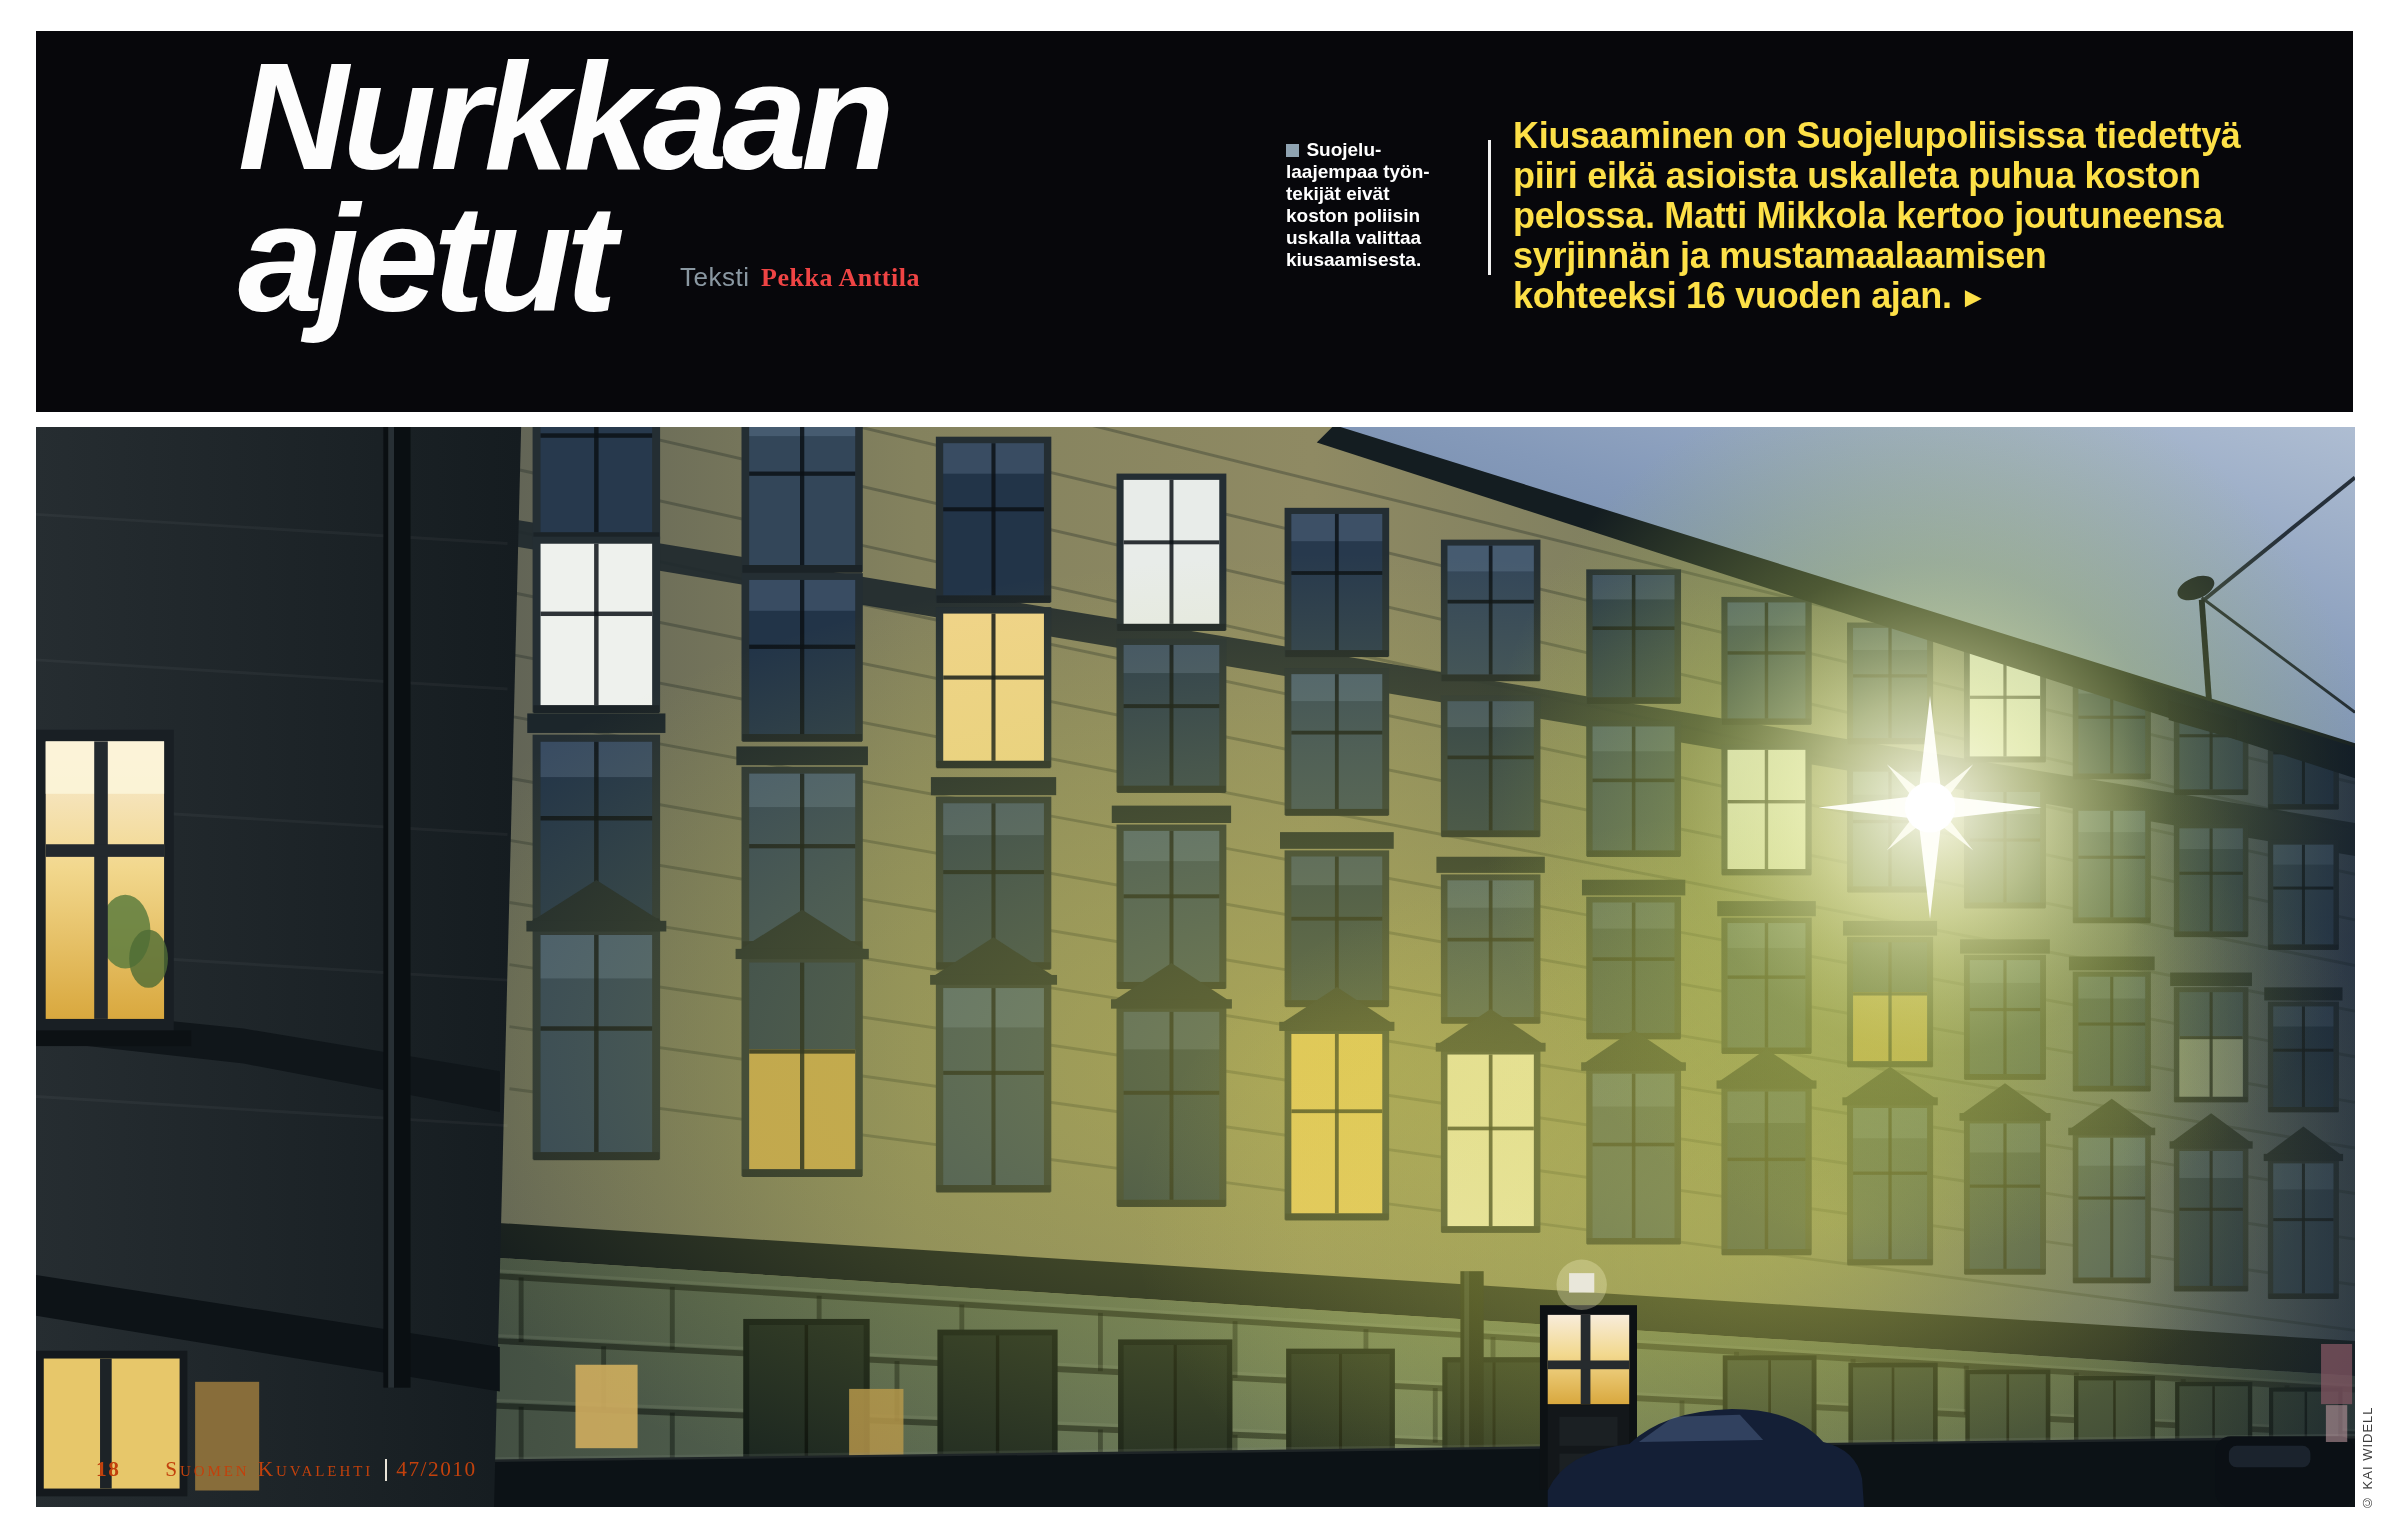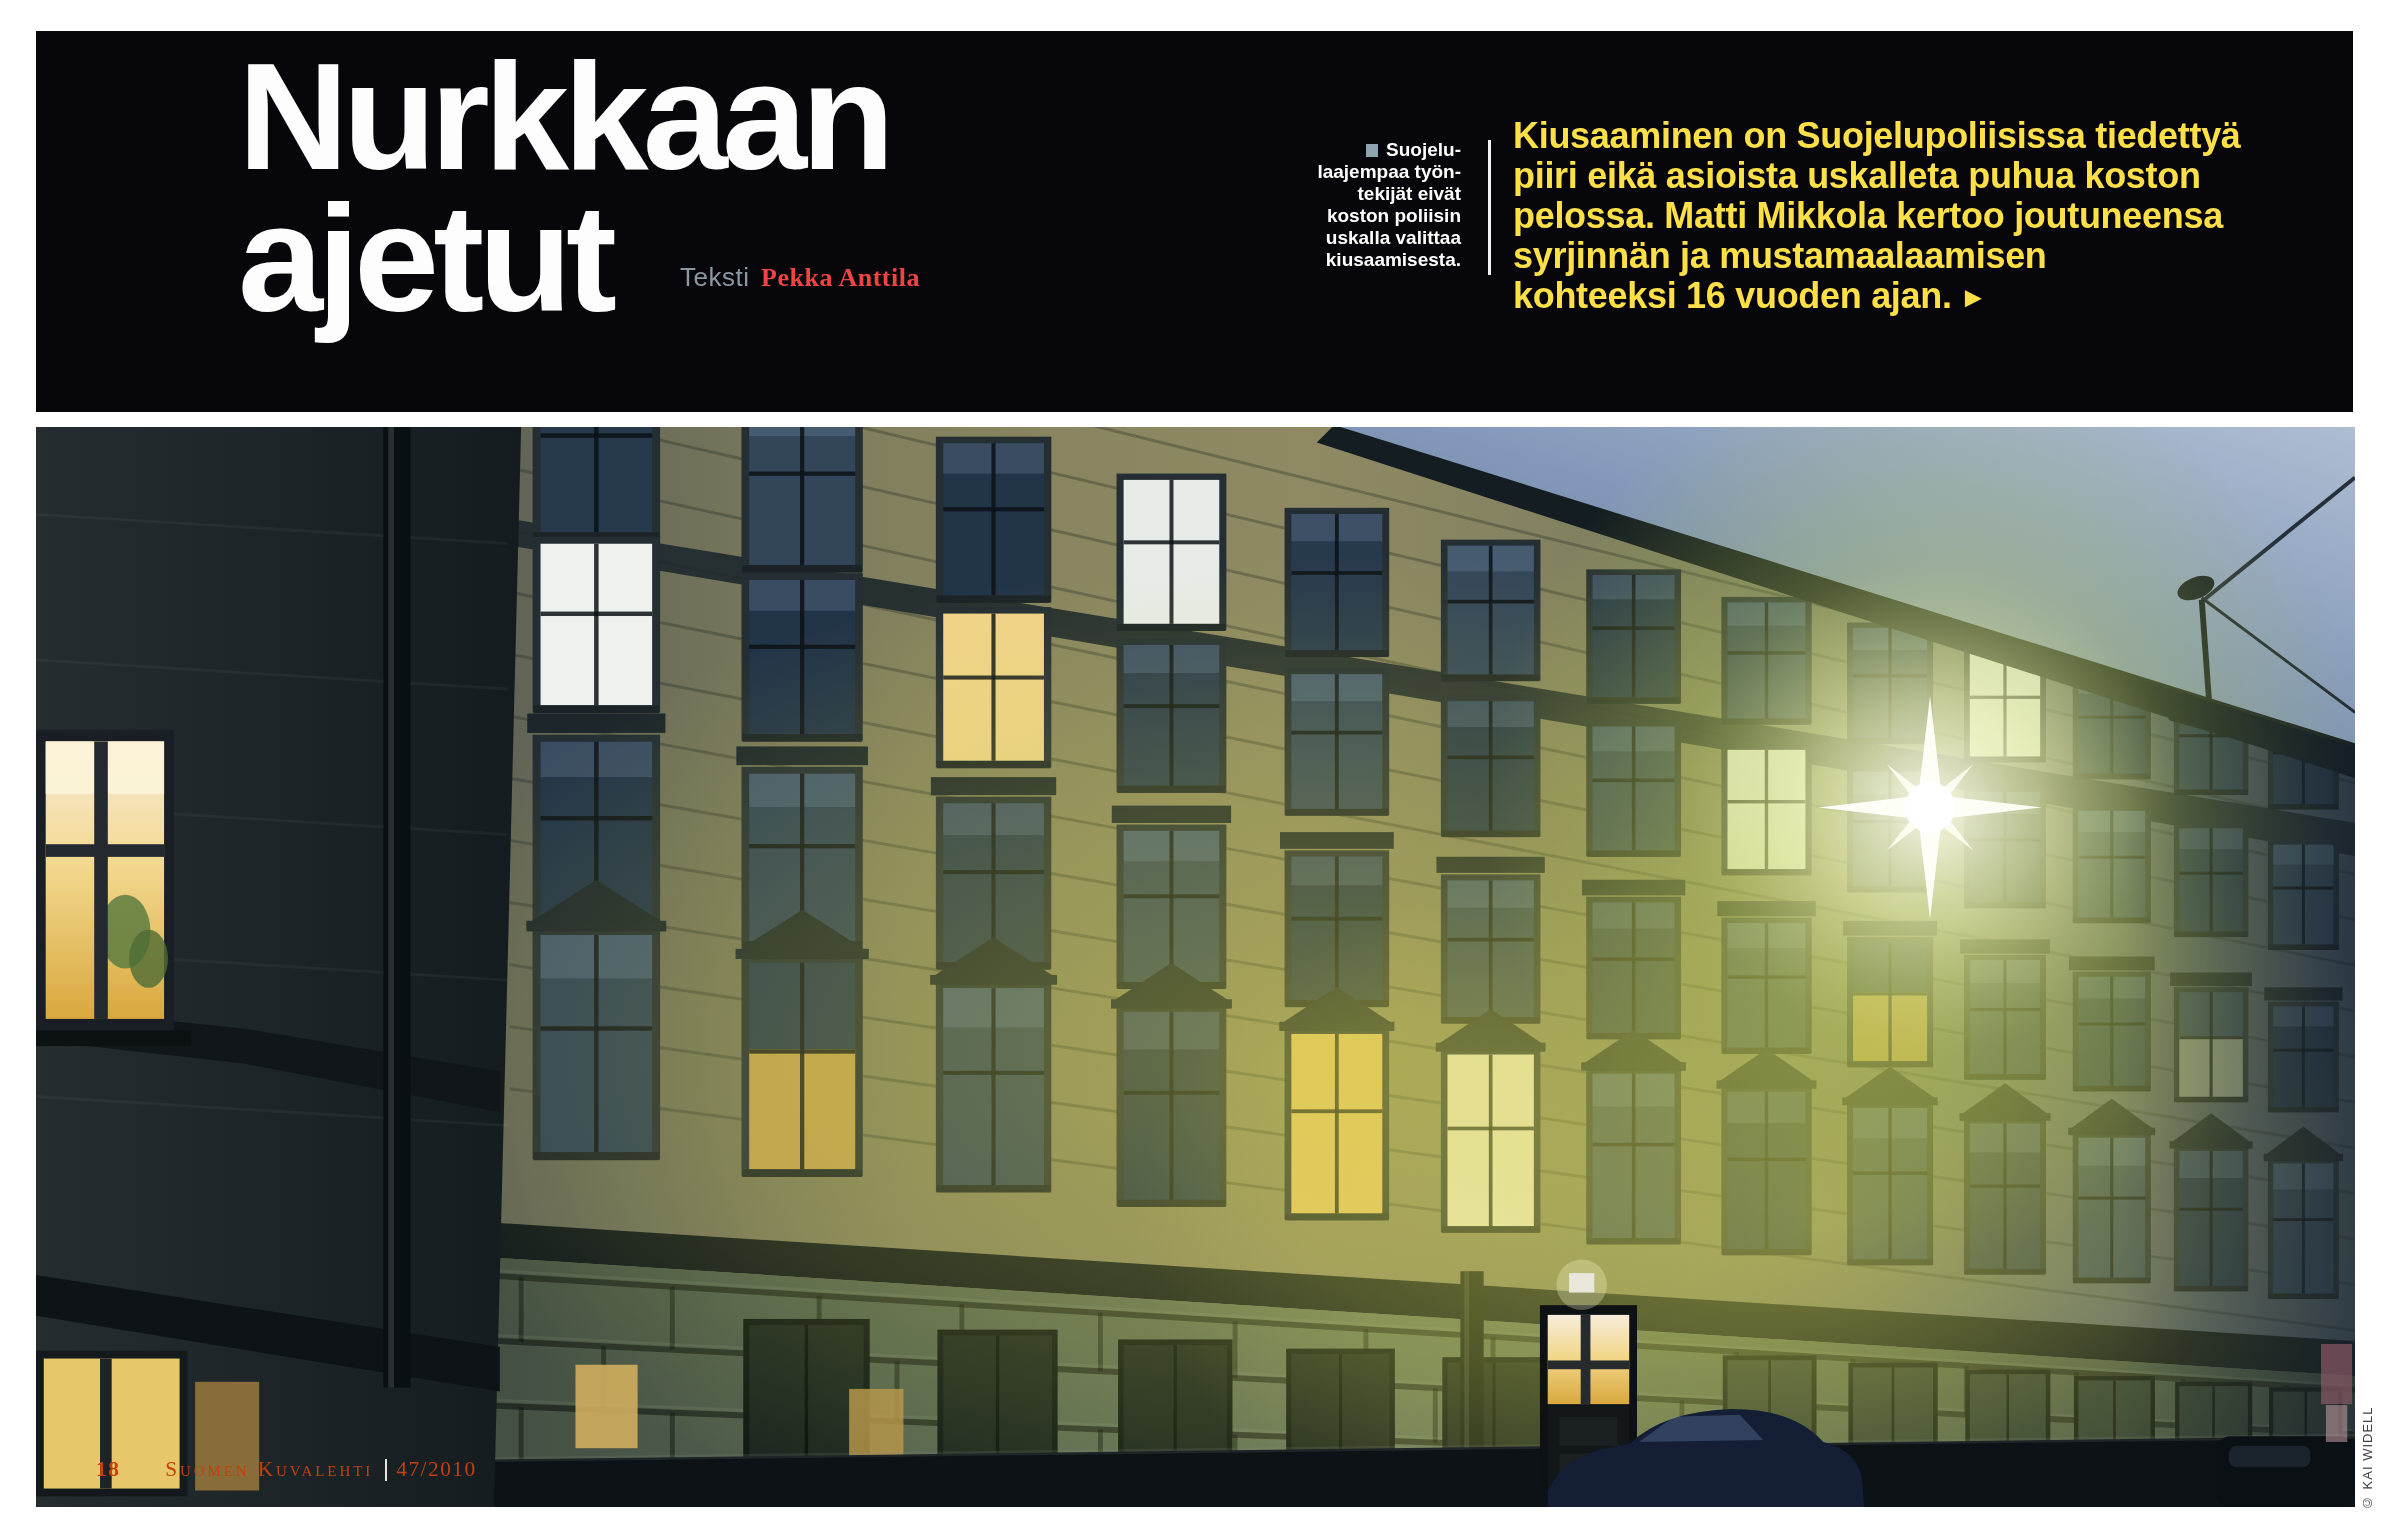--- a/index.html
+++ b/index.html
@@ -1,26 +1,26 @@
 <!DOCTYPE html>
 <html><head>
 <meta charset="utf-8">
 <style>
   html,body{margin:0;padding:0;background:#ffffff;}
   .page{position:relative;width:2387px;height:1540px;background:#ffffff;overflow:hidden;
         font-family:"Liberation Sans",sans-serif;}
   
   .band{position:absolute;left:36px;top:31px;width:2317px;height:381px;background:#07070b;}
   .title{position:absolute;left:202px;top:13.6px;margin:0;color:#fdfdfd;font-weight:bold;
-         font-size:153px;line-height:142px;letter-spacing:-5.8px;}
+         font-size:153px;line-height:142px;letter-spacing:-5.8px;font-style:italic;}
   .title .tline{display:block;}
   .byline{position:absolute;left:644px;top:231px;font-size:26px;letter-spacing:0.5px;white-space:nowrap;}
   .byline .label{color:#8a98a2;font-weight:normal;margin-right:11.6px;}
   .byline .author{color:#ef4444;font-weight:bold;font-family:Liberation Serif, serif;}
-  .kicker{position:absolute;left:1250px;top:108px;width:175px;text-align:right;color:#ffffff;
+  .kicker{position:absolute;left:1250px;top:108px;width:175px;text-align:left;color:#ffffff;
           font-size:19px;font-weight:bold;line-height:22px;}
   .kicker .bullet{display:inline-block;width:12.6px;height:12.6px;background:#8fa3b2;margin-right:7.8px;
                   position:relative;top:1px;}
   .vdivider{position:absolute;left:1452px;top:109px;width:2.9px;height:135px;background:#f2f2f2;}
   .lead{position:absolute;left:1477px;top:85px;width:796px;color:#fde047;font-size:36px;
         font-weight:bold;line-height:40px;letter-spacing:-0.3px;}
   .lead .marker{font-size:20.4px;margin-left:13.6px;vertical-align:3.9px;}
   
   .photo{position:absolute;left:36px;top:427px;width:2319px;height:1080px;background:#1a222a;}
   .photo svg{display:block;width:100%;height:100%;}

